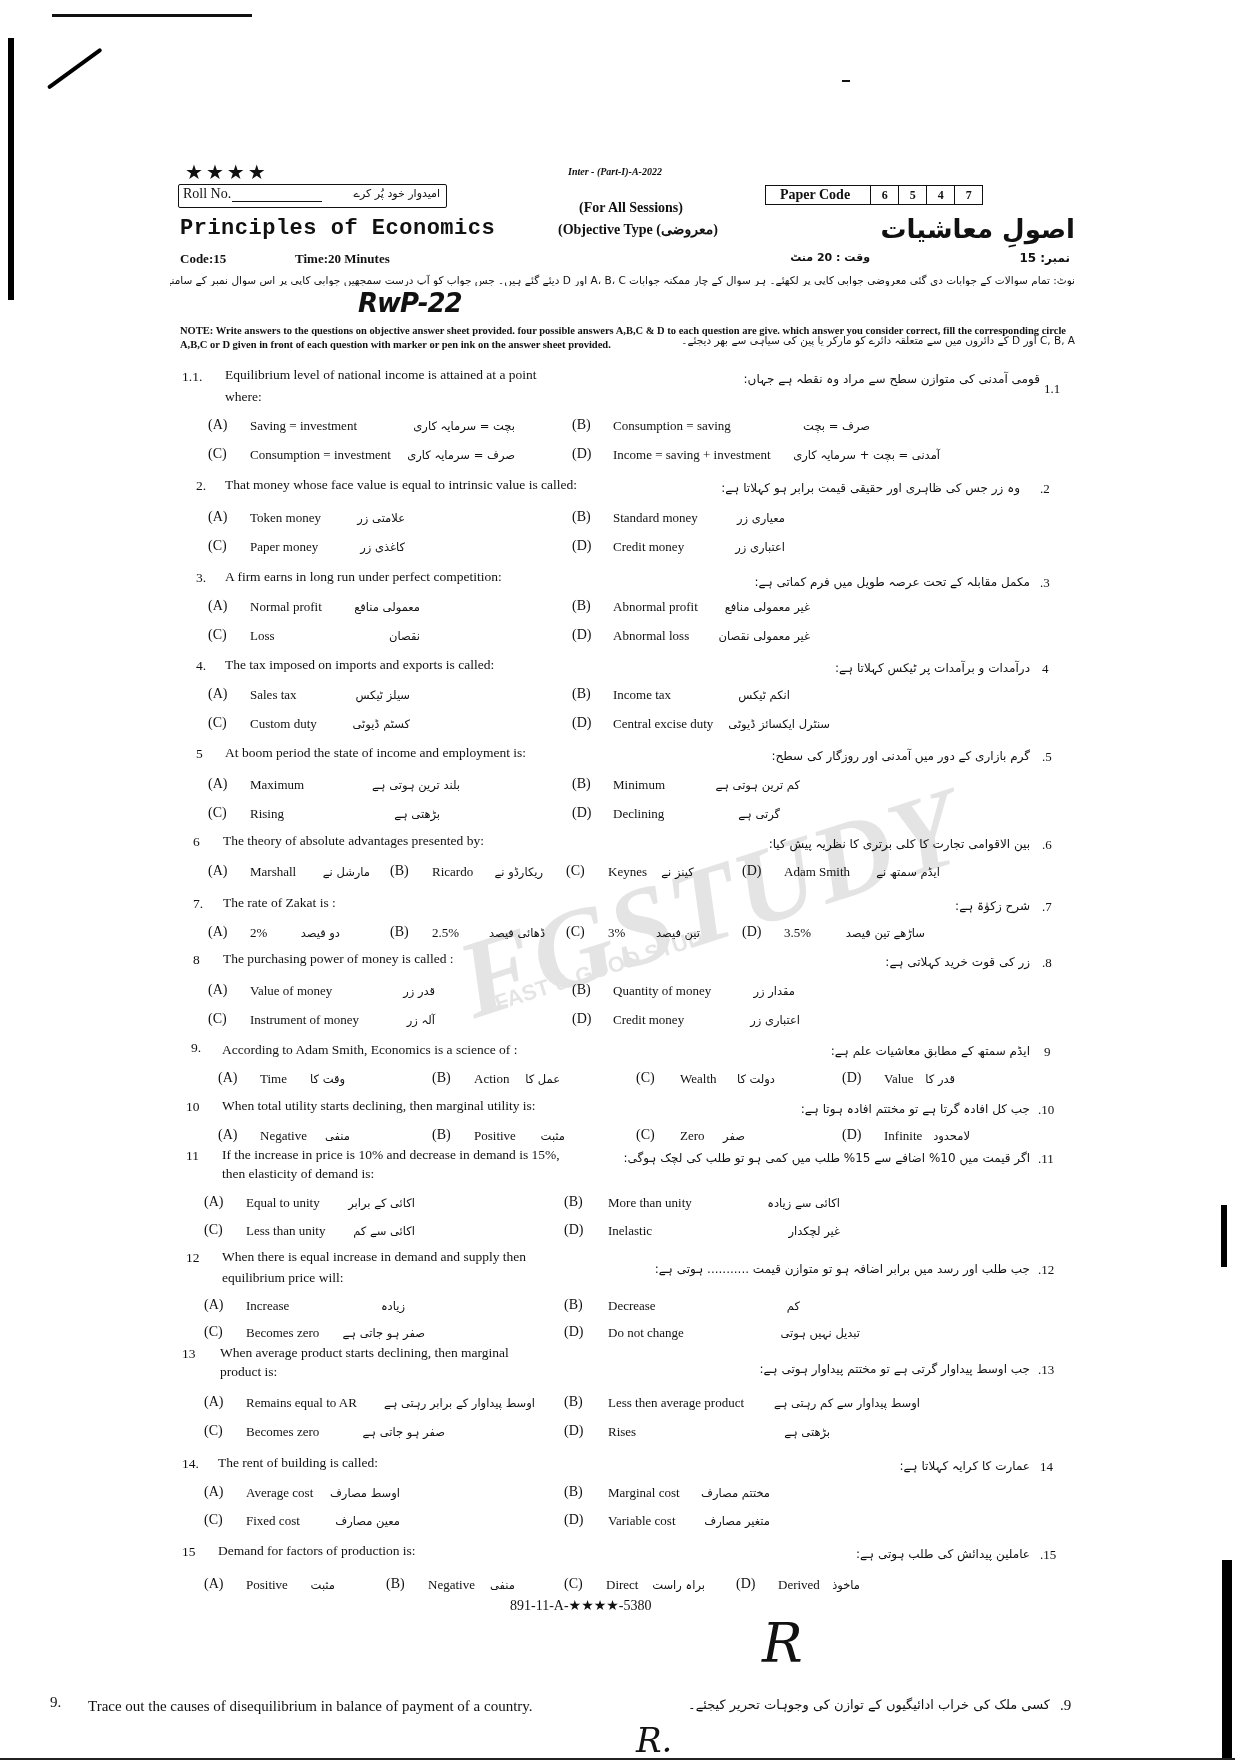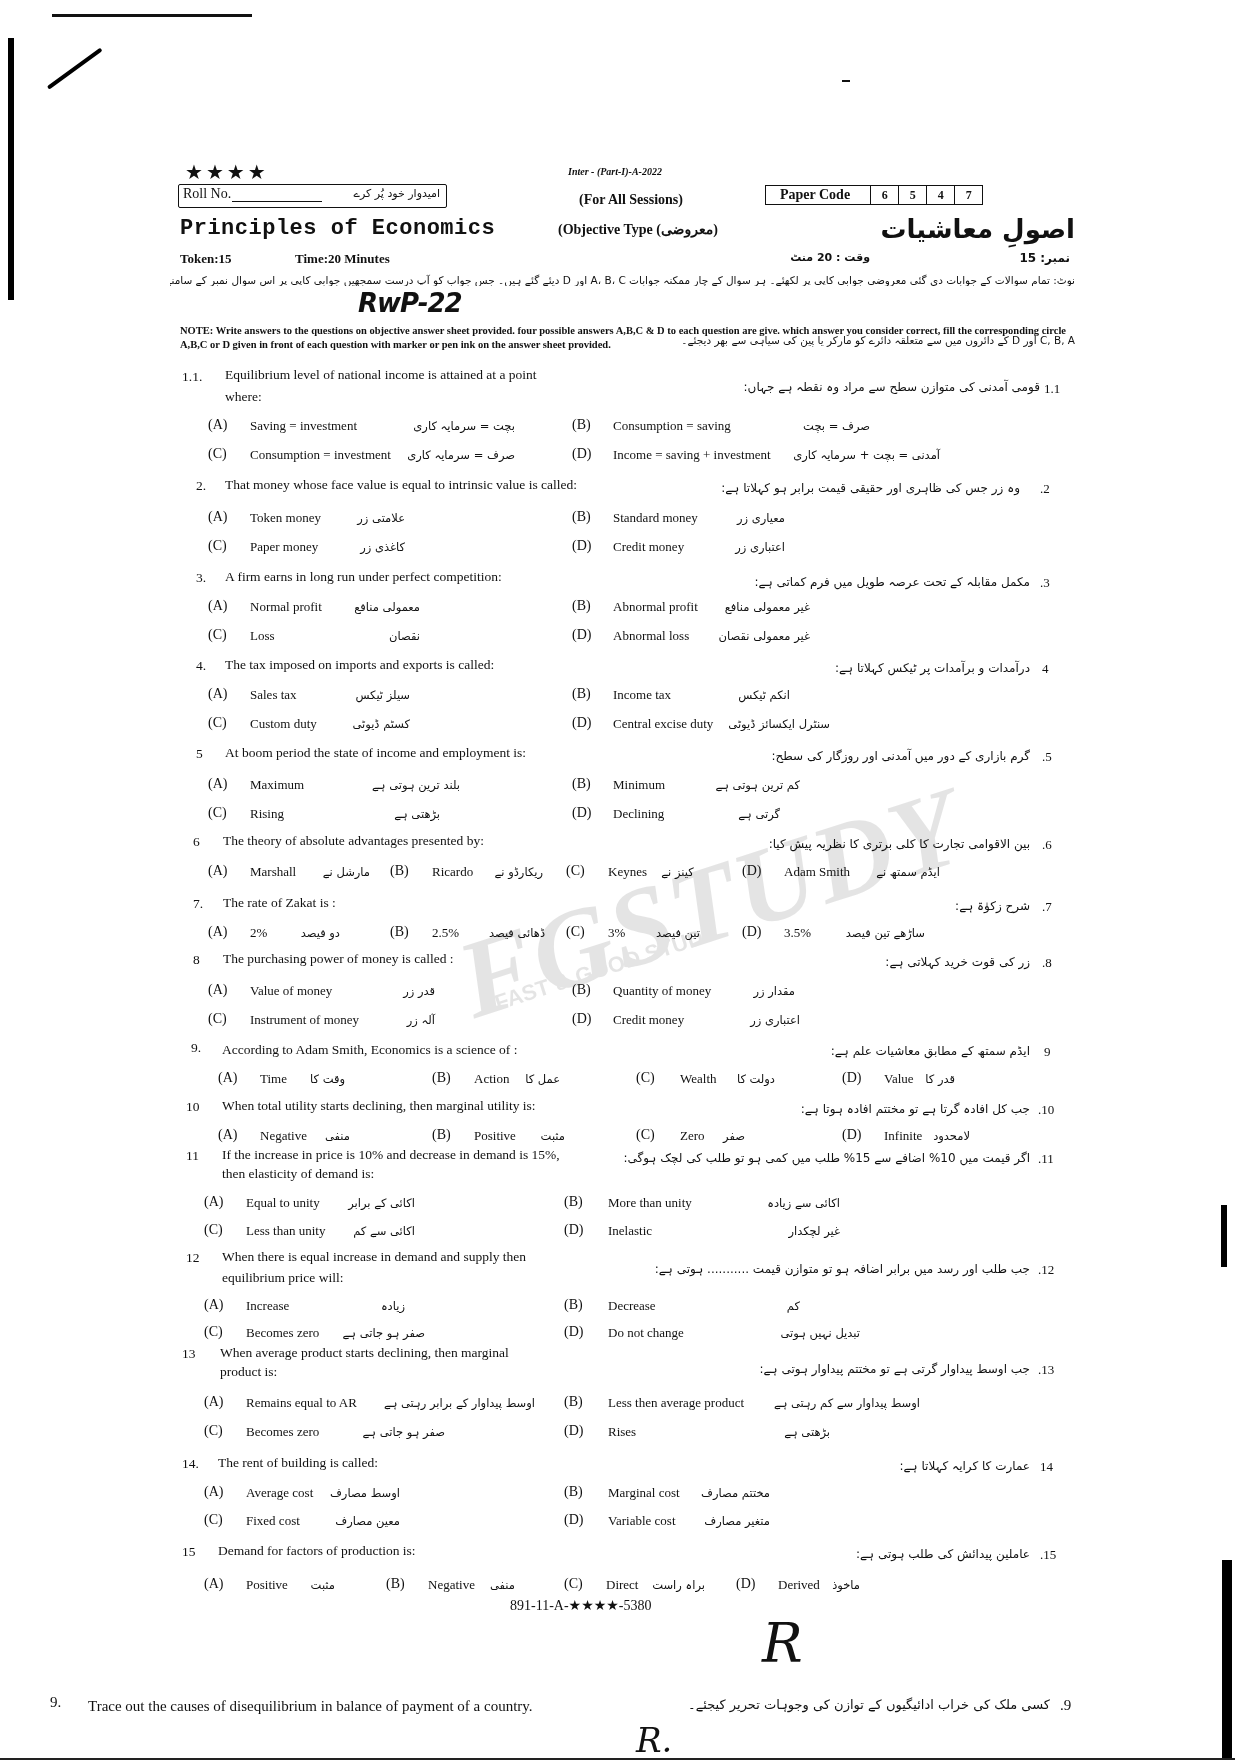--- a/index.html
+++ b/index.html
@@ -19,21 +19,21 @@
   .right-bar1 { left: 1221px; top: 1205px; width: 6px; height: 62px; background: #000; }
   .right-bar2 { left: 1222px; top: 1560px; width: 10px; height: 200px; background: #000; }
   .bottom-line { left: 0; top: 1758px; width: 1235px; height: 2px; background: #222; }
 
   .stars { left: 185px; top: 160px; font-size: 20px; letter-spacing: 3px; font-family: "DejaVu Sans", sans-serif; }
   .roll-box { left: 178px; top: 184px; width: 267px; height: 22px; border: 1.5px solid #111; border-radius: 2px; }
   .roll-label { left: 183px; top: 186px; font-size: 14px; }
   .roll-line { left: 232px; top: 201px; width: 90px; border-bottom: 1px solid #111; }
   .roll-urdu { left: 330px; top: 187px; width: 110px; text-align: right; font-size: 11px; }
   .paper-header { left: 568px; top: 166px; font-size: 10px; font-style: italic; font-weight: bold; }
-  .sessions { left: 579px; top: 192px; font-size: 14px; font-weight: bold; }
+  .sessions { left: 579px; top: 200px; font-size: 14px; font-weight: bold; }
   .code-box { left: 765px; top: 185px; display: flex; border: 1.5px solid #111; height: 18px; }
   .code-label { padding: 0 20px 0 14px; font-size: 14px; font-weight: bold; line-height: 18px; border-right: 1px solid #111; }
   .code-digit { width: 27px; text-align: center; font-size: 12px; font-weight: bold; line-height: 18px; border-right: 1px solid #111; }
   .code-digit:last-child { border-right: none; }
 
   .subject { left: 180px; top: 216px; font-family: Liberation Mono, monospace; font-weight: bold; font-size: 22px; letter-spacing: 0.5px; }
   .obj-type { left: 558px; top: 221px; font-size: 14px; font-weight: bold; }
   .urdu-title { left: 860px; top: 214px; width: 215px; text-align: right; font-size: 26px; font-weight: bold; }
   .marks { left: 180px; top: 251px; font-size: 13px; font-weight: bold; }
   .time { left: 295px; top: 251px; font-size: 13px; font-weight: bold; }
@@ -92,34 +92,34 @@
   <div class="code-label">Paper Code</div>
   <div class="code-digit">6</div>
   <div class="code-digit">5</div>
   <div class="code-digit">4</div>
   <div class="code-digit">7</div>
 </div>
 
 <div class="abs subject">Principles of Economics</div>
 <div class="abs obj-type">(Objective Type (معروضی)</div>
 <div class="abs urdu urdu-title">اصولِ معاشیات</div>
-<div class="abs marks">Token:15</div>
+<div class="abs marks">Code:15</div>
 <div class="abs time">Time:20 Minutes</div>
 <div class="abs urdu urdu-time">وقت : 20 منٹ</div>
 <div class="abs urdu urdu-marks">نمبر: 15</div>
 <div class="abs urdu urdu-note1">نوٹ: تمام سوالات کے جوابات دی گئی معروضی جوابی کاپی پر لکھئے۔ ہر سوال کے چار ممکنہ جوابات A، B، C اور D دیئے گئے ہیں۔ جس جواب کو آپ درست سمجھیں جوابی کاپی پر اس سوال نمبر کے سامنے دیئے گئے</div>
 <div class="abs urdu urdu-note2">C, B, A اور D کے دائروں میں سے متعلقہ دائرے کو مارکر یا پین کی سیاہی سے بھر دیجئے۔</div>
 <div class="abs handwritten">RwP-22</div>
 <div class="abs en note-en">NOTE: Write answers to the questions on objective answer sheet provided. four possible answers A,B,C &amp; D to each question are give. which answer you consider correct, fill the corresponding circle A,B,C or D given in front of each question with marker or pen ink on the answer sheet provided.</div>
 
 <div>
   <div class="abs en qnum" style="left:182px;top:369px">1.1.</div>
   <div class="abs en qtext" style="left:225px;top:367px">Equilibrium level of national income is attained at a point</div>
   <div class="abs en qtext" style="left:225px;top:389px">where:</div>
-  <div class="abs urdu qurdu" style="left:720px;top:380px;width:320px">قومی آمدنی کی متوازن سطح سے مراد وہ نقطہ ہے جہاں:</div>
+  <div class="abs urdu qurdu" style="left:720px;top:372px;width:320px">قومی آمدنی کی متوازن سطح سے مراد وہ نقطہ ہے جہاں:</div>
   <div class="abs en qnum-ur" style="left:1044px;top:381px">1.1</div>
   <div class="abs en opt-letter" style="left:208px;top:417px">(A)</div>
   <div class="abs en opt-en" style="left:250px;top:418px">Saving = investment</div>
   <div class="abs urdu opt-ur" style="left:430px;top:419px;width:85px;text-align:left">بچت = سرمایہ کاری</div>
   <div class="abs en opt-letter" style="left:572px;top:417px">(B)</div>
   <div class="abs en opt-en" style="left:613px;top:418px">Consumption = saving</div>
   <div class="abs urdu opt-ur" style="left:790px;top:419px;width:80px;text-align:right">صرف = بچت</div>
   <div class="abs en opt-letter" style="left:208px;top:446px">(C)</div>
   <div class="abs en opt-en" style="left:250px;top:447px">Consumption = investment</div>
   <div class="abs urdu opt-ur" style="left:430px;top:448px;width:85px;text-align:right">صرف = سرمایہ کاری</div>

